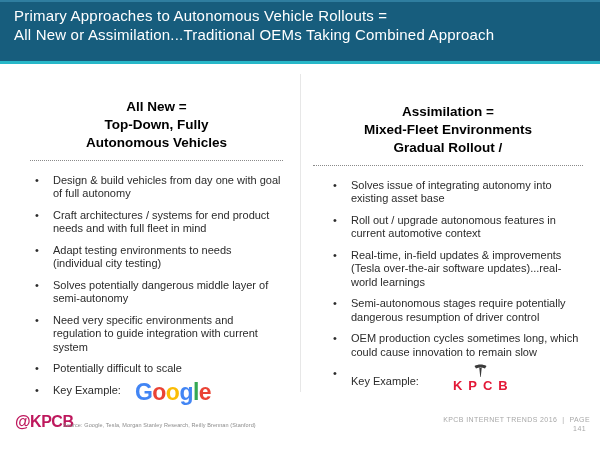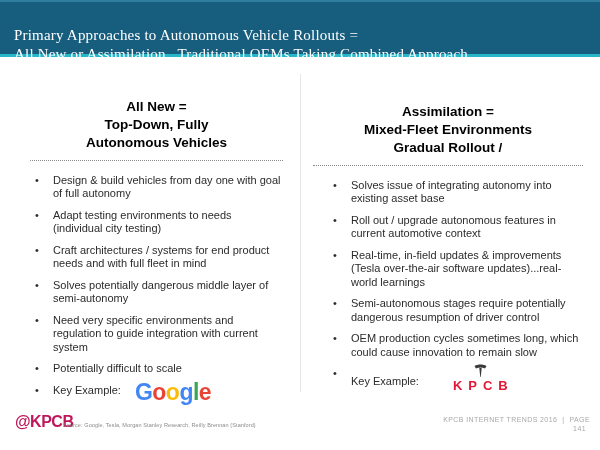--- a/index.html
+++ b/index.html
@@ -2,23 +2,23 @@
 <html><head>
 <meta charset="utf-8">
 <style>
   html,body{margin:0;padding:0;background:#fff;}
   .slide{
     position:relative;width:600px;height:450px;overflow:hidden;
     background:#ffffff;font-family:"Liberation Sans","DejaVu Sans",sans-serif;
   }
   
   .header{
-    position:absolute;top:0;left:0;width:600px;height:57px;
+    position:absolute;top:0;left:0;width:600px;height:64px;
     background:#175d7d;border-top:2px solid #2f7ea0;border-bottom:3px solid #27b7c8;
-    box-sizing:border-box;padding:24px 0 0 14px;font-family:Liberation Serif, serif;
+    box-sizing:border-box;padding:4px 0 0 14px;
   }
   .title-line{
     color:#ffffff;font-size:15px;line-height:19px;font-weight:400;
     letter-spacing:.2px;white-space:nowrap;
   }
   
   .content{position:absolute;top:62px;left:0;width:600px;height:343px;display:flex;align-items:flex-end;}
   .v-divider{position:absolute;left:300px;top:12px;height:318px;width:1px;background:#e7e7e7;}
   .col{box-sizing:border-box;width:300px;}
   .col-left{padding:20px 17px 0 30px;}
@@ -85,24 +85,24 @@
         <div class="heading-line">All New =</div>
         <div class="heading-line">Top-Down, Fully</div>
         <div class="heading-line">Autonomous Vehicles</div>
       </h2>
       <hr class="dotted-sep">
       <ul class="bullets">
         <li>
             <span class="li-text">Design &amp; build vehicles from day one with goal of full autonomy</span>
           </li>
         <li>
-            <span class="li-text">Adapt testing environments to needs (individual city testing)</span>
+            <span class="li-text">Craft architectures / systems for end product needs and with full fleet in mind</span>
           </li>
         <li>
-            <span class="li-text">Craft architectures / systems for end product needs and with full fleet in mind</span>
+            <span class="li-text">Adapt testing environments to needs (individual city testing)</span>
           </li>
         <li>
             <span class="li-text">Solves potentially dangerous middle layer of semi-autonomy</span>
           </li>
         <li>
             <span class="li-text">Need very specific environments and regulation to guide integration with current system</span>
           </li>
         <li>
             <span class="li-text">Potentially difficult to scale</span>
           </li>

